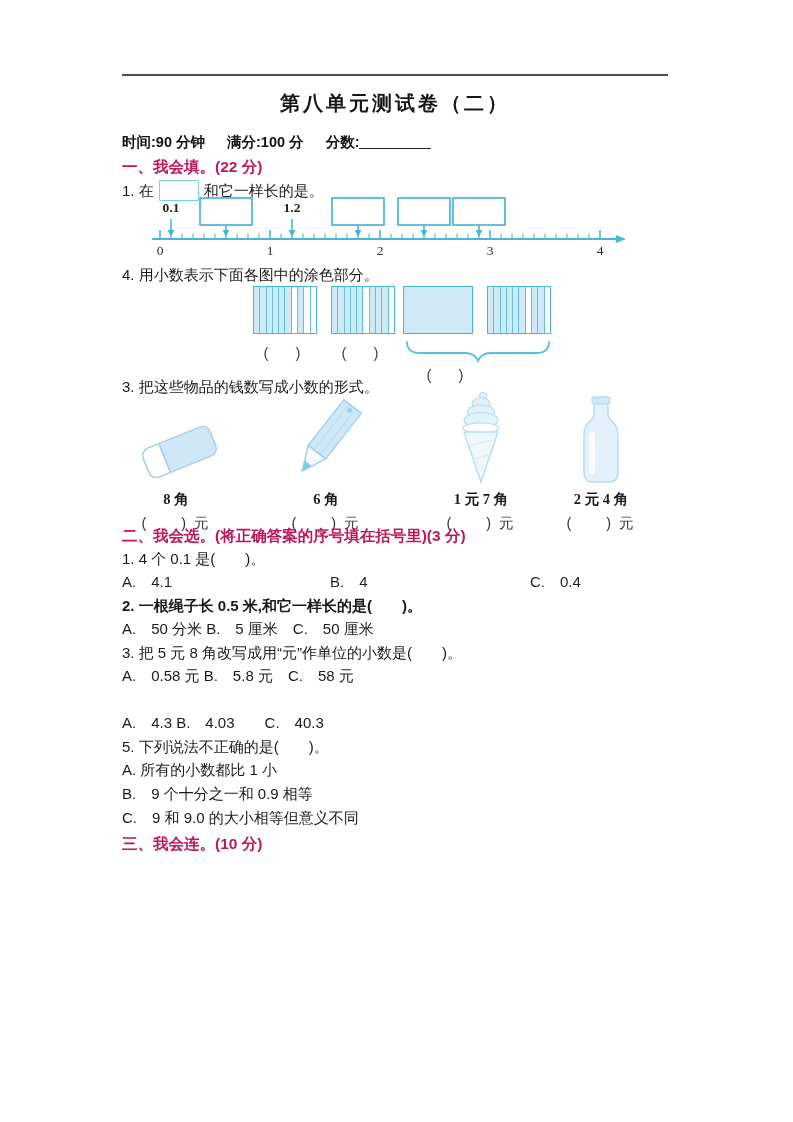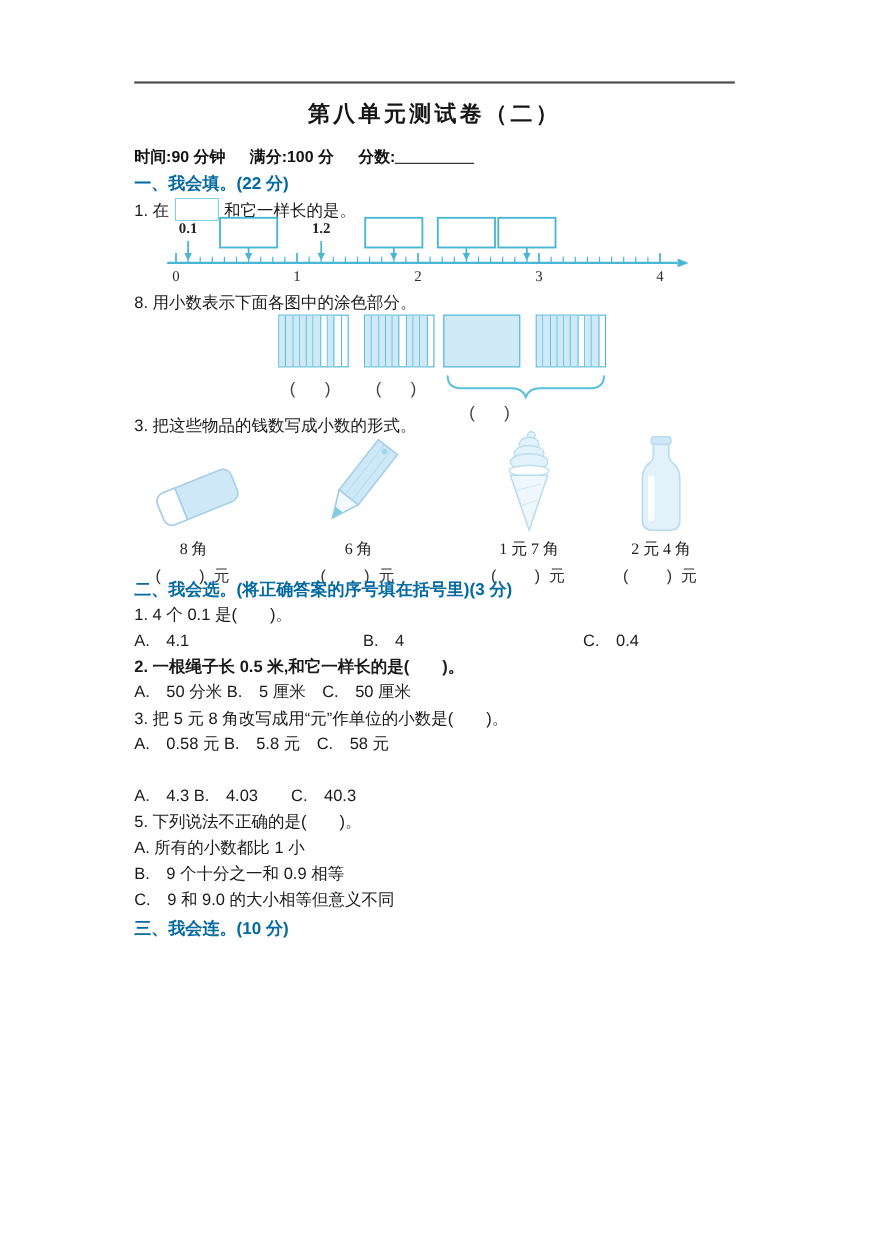--- a/index.html
+++ b/index.html
@@ -7,21 +7,21 @@
     position:relative;width:793px;height:1046px;background:#ffffff;overflow:hidden;
     font-family:"Liberation Sans",sans-serif;color:#1f1f1f;font-size:15px;
   }
   .abs{position:absolute;}
   .top-rule{left:122px;top:74px;width:546px;height:0;border-top:2.5px solid #4d4d4d;}
   .title{left:122px;top:90px;width:546px;text-align:center;
     font-family:"Liberation Serif",serif;font-size:20px;font-weight:700;letter-spacing:3px;color:#161616;}
   .info-line{left:122px;top:133px;width:546px;text-align:left;font-size:14.5px;font-weight:700;color:#111;}
   .info-line .gap{display:inline-block;width:18px;}
   .score-line{display:inline-block;width:72px;border-bottom:1.6px solid #222;height:14px;vertical-align:-2px;}
-  .sec-head{left:122px;width:560px;font-weight:700;font-size:15.5px;color:#0369a1;}
+  .sec-head{left:122px;width:560px;font-weight:700;font-size:15.5px;color:#be185d;}
   .q-line{left:122px;width:560px;font-size:15px;color:#1a1a1a;}
   .inline-box{display:inline-block;width:38px;height:19px;border:1.5px solid #7ed0e4;border-radius:1px;
     background:#fff;vertical-align:-5px;margin:0 5px;}
   .opts-spread{left:122px;width:560px;height:20px;}
   .opts-spread span{position:absolute;top:0;}
   .opts-spread .oA{left:0;}
   .opts-spread .oB{left:208px;}
   .opts-spread .oC{left:408px;}
   
   .grids-wrap{left:122px;top:286px;width:560px;height:100px;}
@@ -37,21 +37,21 @@
   .g4{left:365px;width:64px;}
   .paren{position:absolute;width:64px;text-align:center;font-size:15px;color:#444;letter-spacing:6px;}
   .p1{left:131px;top:58px;}
   .p2{left:209px;top:58px;}
   .pg{left:294px;top:80px;}
   .brace-svg{position:absolute;left:281px;top:52px;}
   
   .items-wrap{left:0;top:388px;width:793px;height:130px;}
   .item{position:absolute;width:130px;text-align:center;}
   .item .pic{height:100px;display:flex;align-items:flex-end;justify-content:center;}
-  .item .price{font-family:"Liberation Serif",serif;font-size:14.5px;font-weight:400;color:#1c1c1c;margin-top:2px;}
+  .item .price{font-family:"Liberation Serif",serif;font-size:14.5px;font-weight:700;color:#1c1c1c;margin-top:2px;}
   .item .blank{font-size:14.5px;color:#333;margin-top:5px;letter-spacing:2px;}
   .i1{left:111px;} .i2{left:261px;} .i3{left:416px;} .i4{left:536px;}
   .nl-wrap{left:146px;top:196px;width:500px;height:66px;}
 </style>
 </head>
 <body>
 
 <div class="page">
 
   <div class="abs top-rule"></div>
@@ -132,21 +132,21 @@
         <line x1="212" y1="29" x2="212" y2="34" stroke="#49b6d4" stroke-width="1.6"></line>
         <polygon points="208.6,34 215.4,34 212,41" fill="#49b6d4"></polygon>
         <rect x="252" y="2" width="52" height="27" fill="#fff" stroke="#49b6d4" stroke-width="1.7"></rect>
         <line x1="278" y1="29" x2="278" y2="34" stroke="#49b6d4" stroke-width="1.6"></line>
         <polygon points="274.6,34 281.4,34 278,41" fill="#49b6d4"></polygon>
         <rect x="307" y="2" width="52" height="27" fill="#fff" stroke="#49b6d4" stroke-width="1.7"></rect>
         <line x1="333" y1="29" x2="333" y2="34" stroke="#49b6d4" stroke-width="1.6"></line>
         <polygon points="329.6,34 336.4,34 333,41" fill="#49b6d4"></polygon>
       </svg></div>
 
-  <div class="abs q-line" style="top:266px;">8. 用小数表示下面各图中的涂色部分。</div>
+  <div class="abs q-line" style="top:266px;">4. 用小数表示下面各图中的涂色部分。</div>
 
   <div class="abs grids-wrap">
     <div class="gridbox g1">
         <div class="col sh"></div>
         <div class="col sh"></div>
         <div class="col sh"></div>
         <div class="col sh"></div>
         <div class="col sh"></div>
         <div class="col sh"></div>
         <div class="col"></div>

